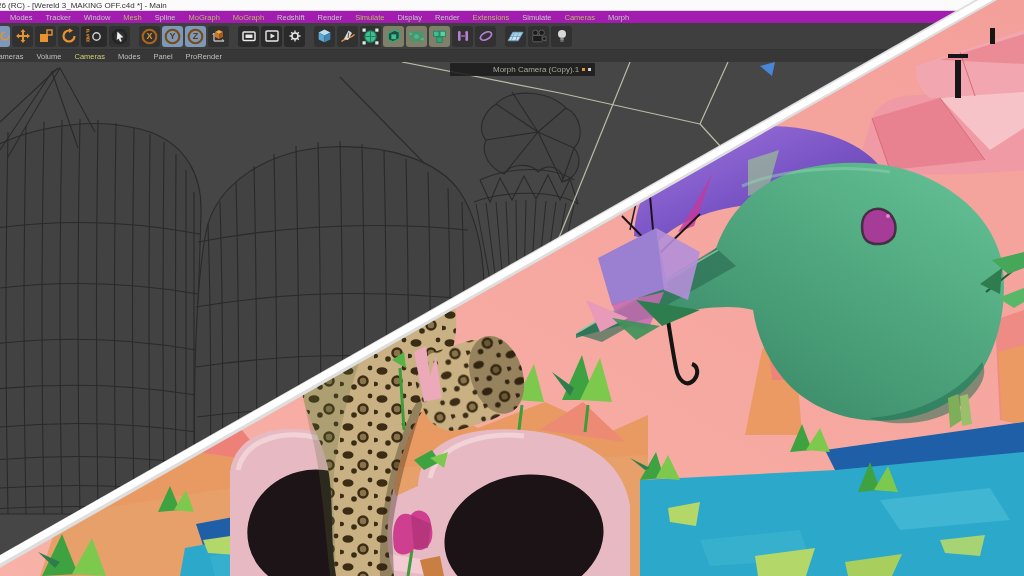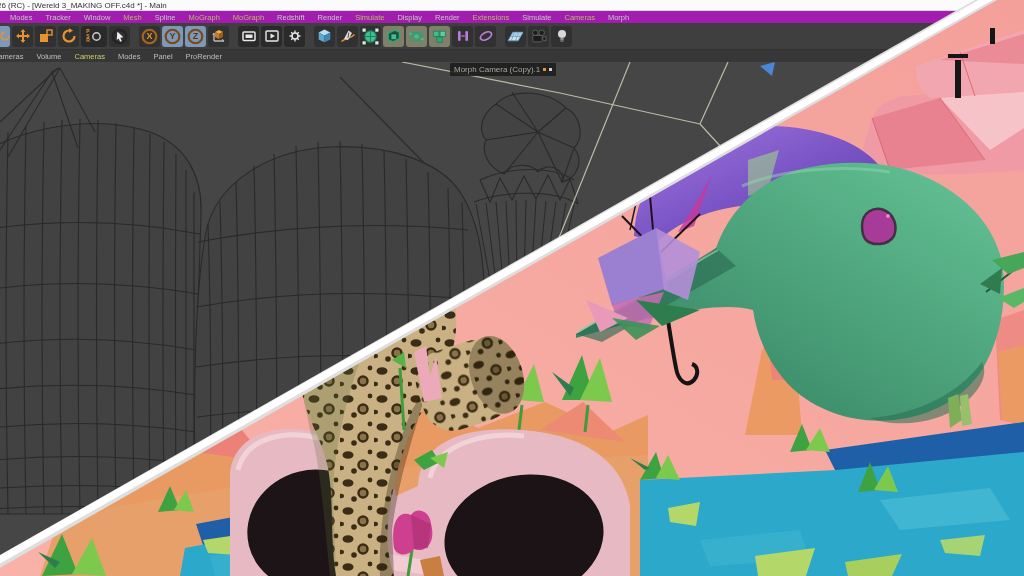--- a/index.html
+++ b/index.html
@@ -32,21 +32,21 @@
   #vp-menu{position:absolute;left:0;top:50px;width:100%;height:12px;background:#373737;
            display:flex;align-items:center;gap:13px;margin-left:0;padding-left:0;box-sizing:border-box;}
   #vp-menu span{font-size:7.5px;color:#bfbfbf;white-space:nowrap;}
   #vp-menu{padding-left:0;}
   #vp-menu span:first-child{margin-left:-7px;}
   #vp-menu span.accent{color:#ccce6d;}
   
   #viewport{position:absolute;left:0;top:62px;width:1024px;height:514px;background:#464646;}
   #camera-label{position:absolute;left:450px;top:63px;height:13px;background:rgba(28,28,28,.88);
                 display:flex;align-items:center;gap:3px;padding:0 4px;border-radius:1px;z-index:5;}
-  #camera-label .cl-text{font-size:8px;color:#a9a79a;white-space:nowrap;}
+  #camera-label .cl-text{font-size:8px;color:#a9a79a;white-space:nowrap;margin-left:39px;}
   #camera-label .dot{width:3px;height:3px;display:inline-block;}
   
   #render-svg{position:absolute;left:0;top:0;z-index:20;pointer-events:none;}
 </style>
 </head>
 <body>
 
 <div id="stage">
 
   <div id="title-bar">

